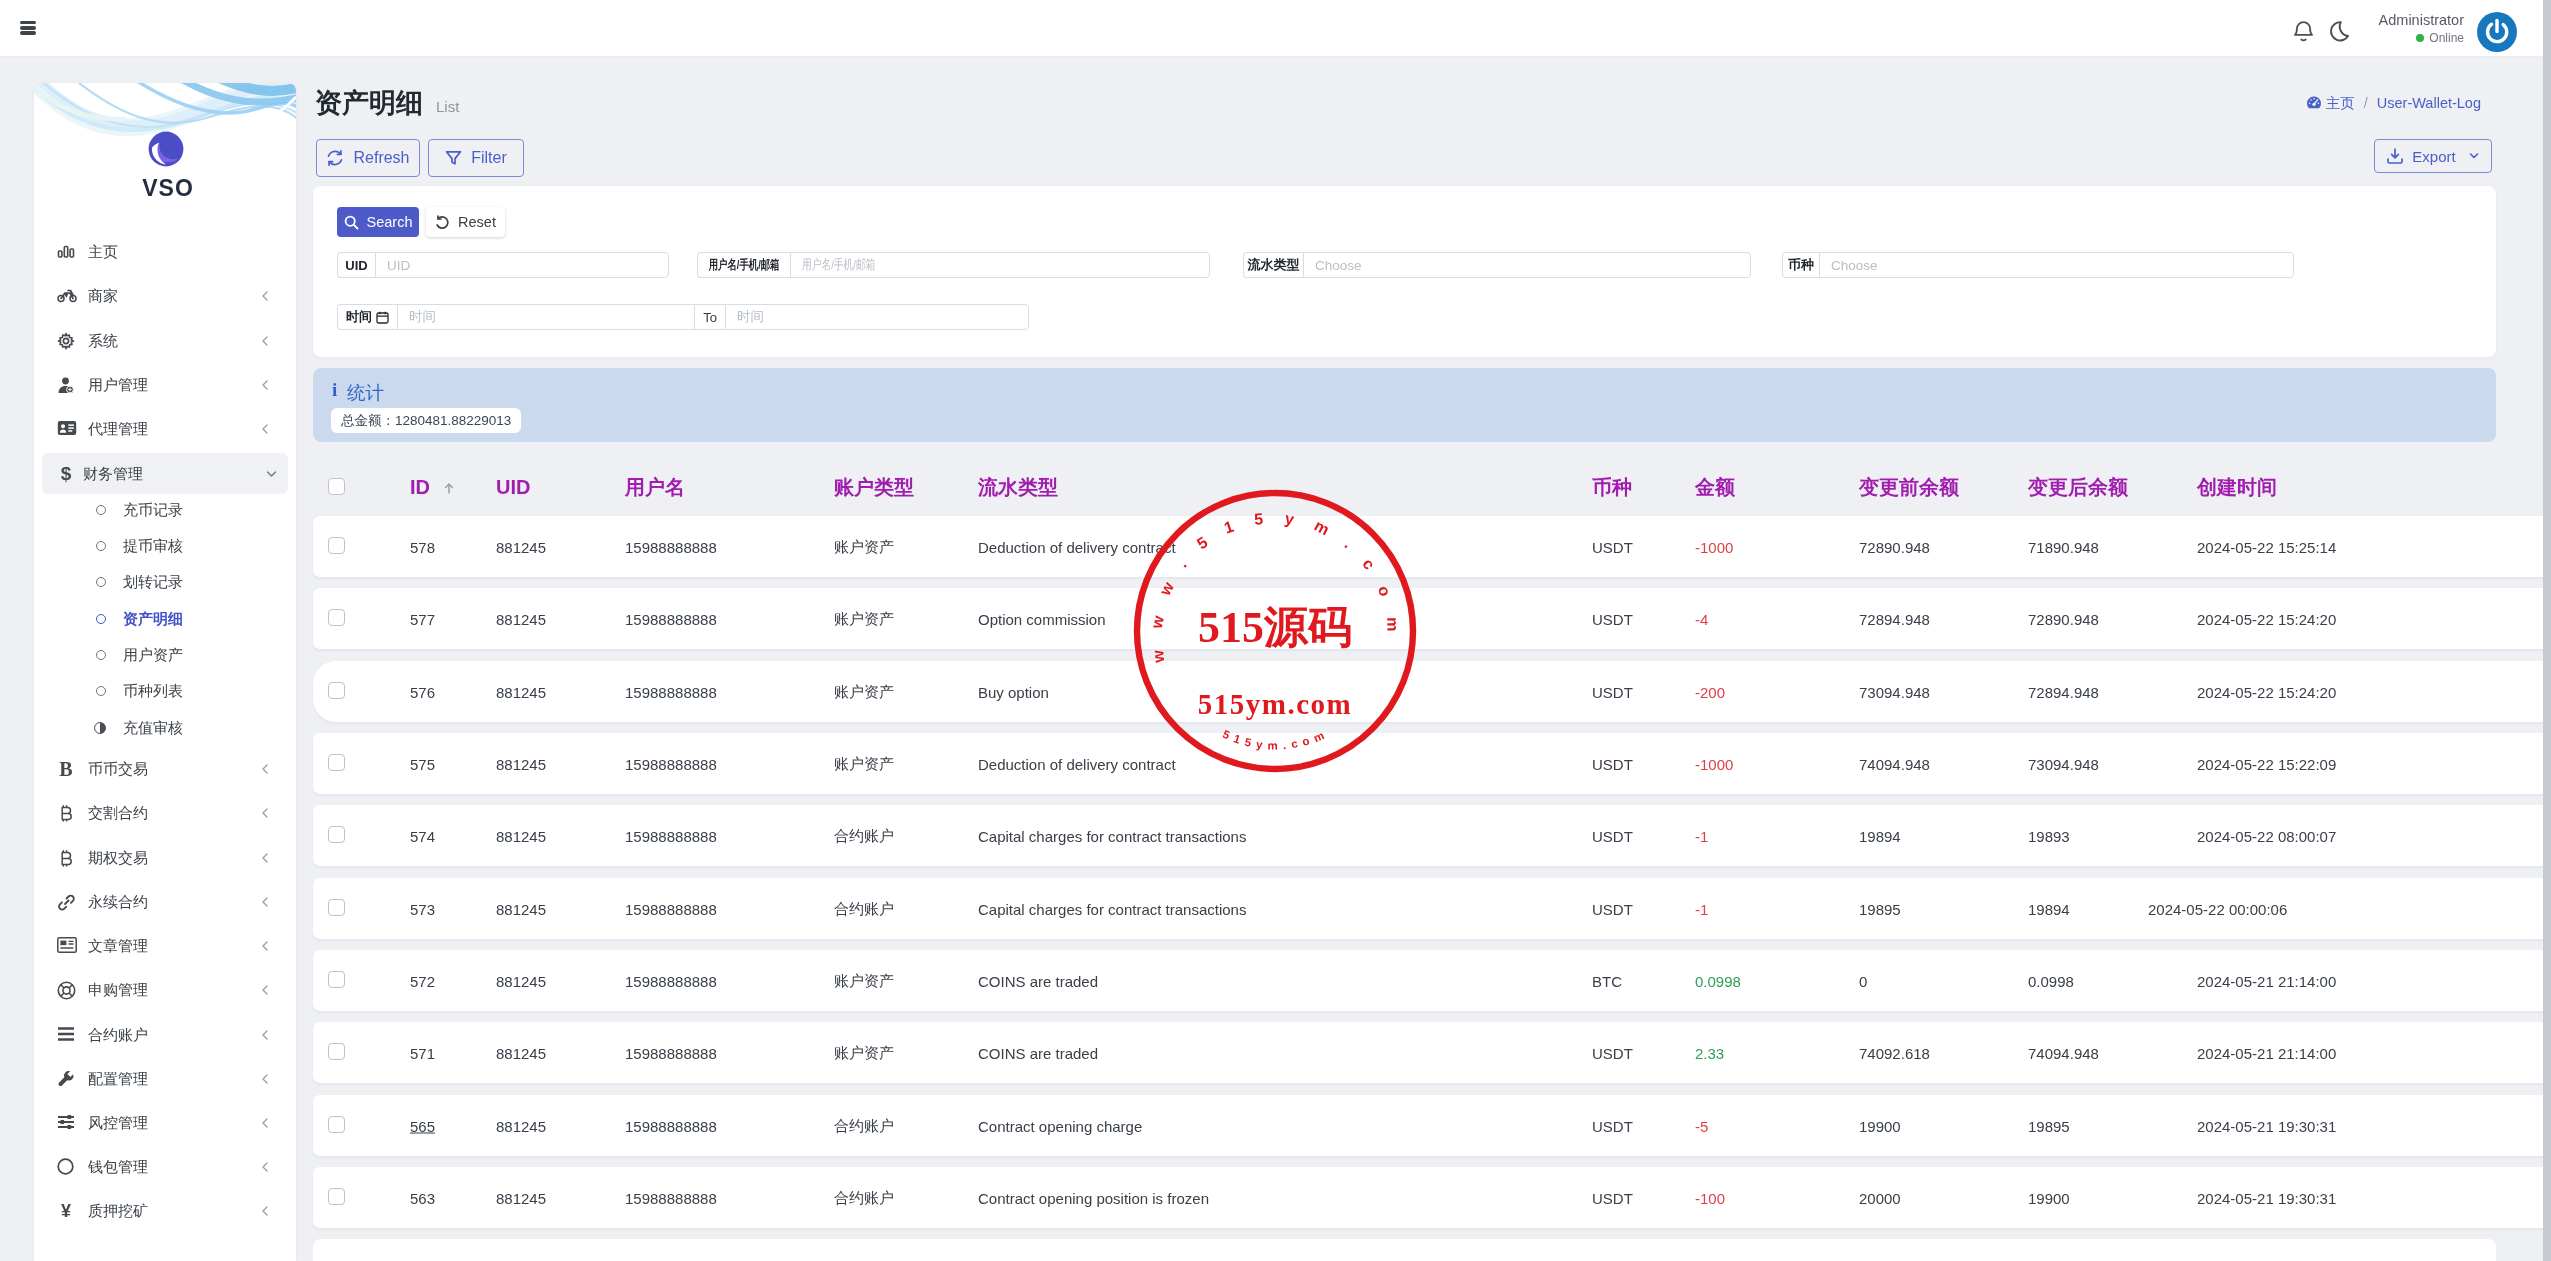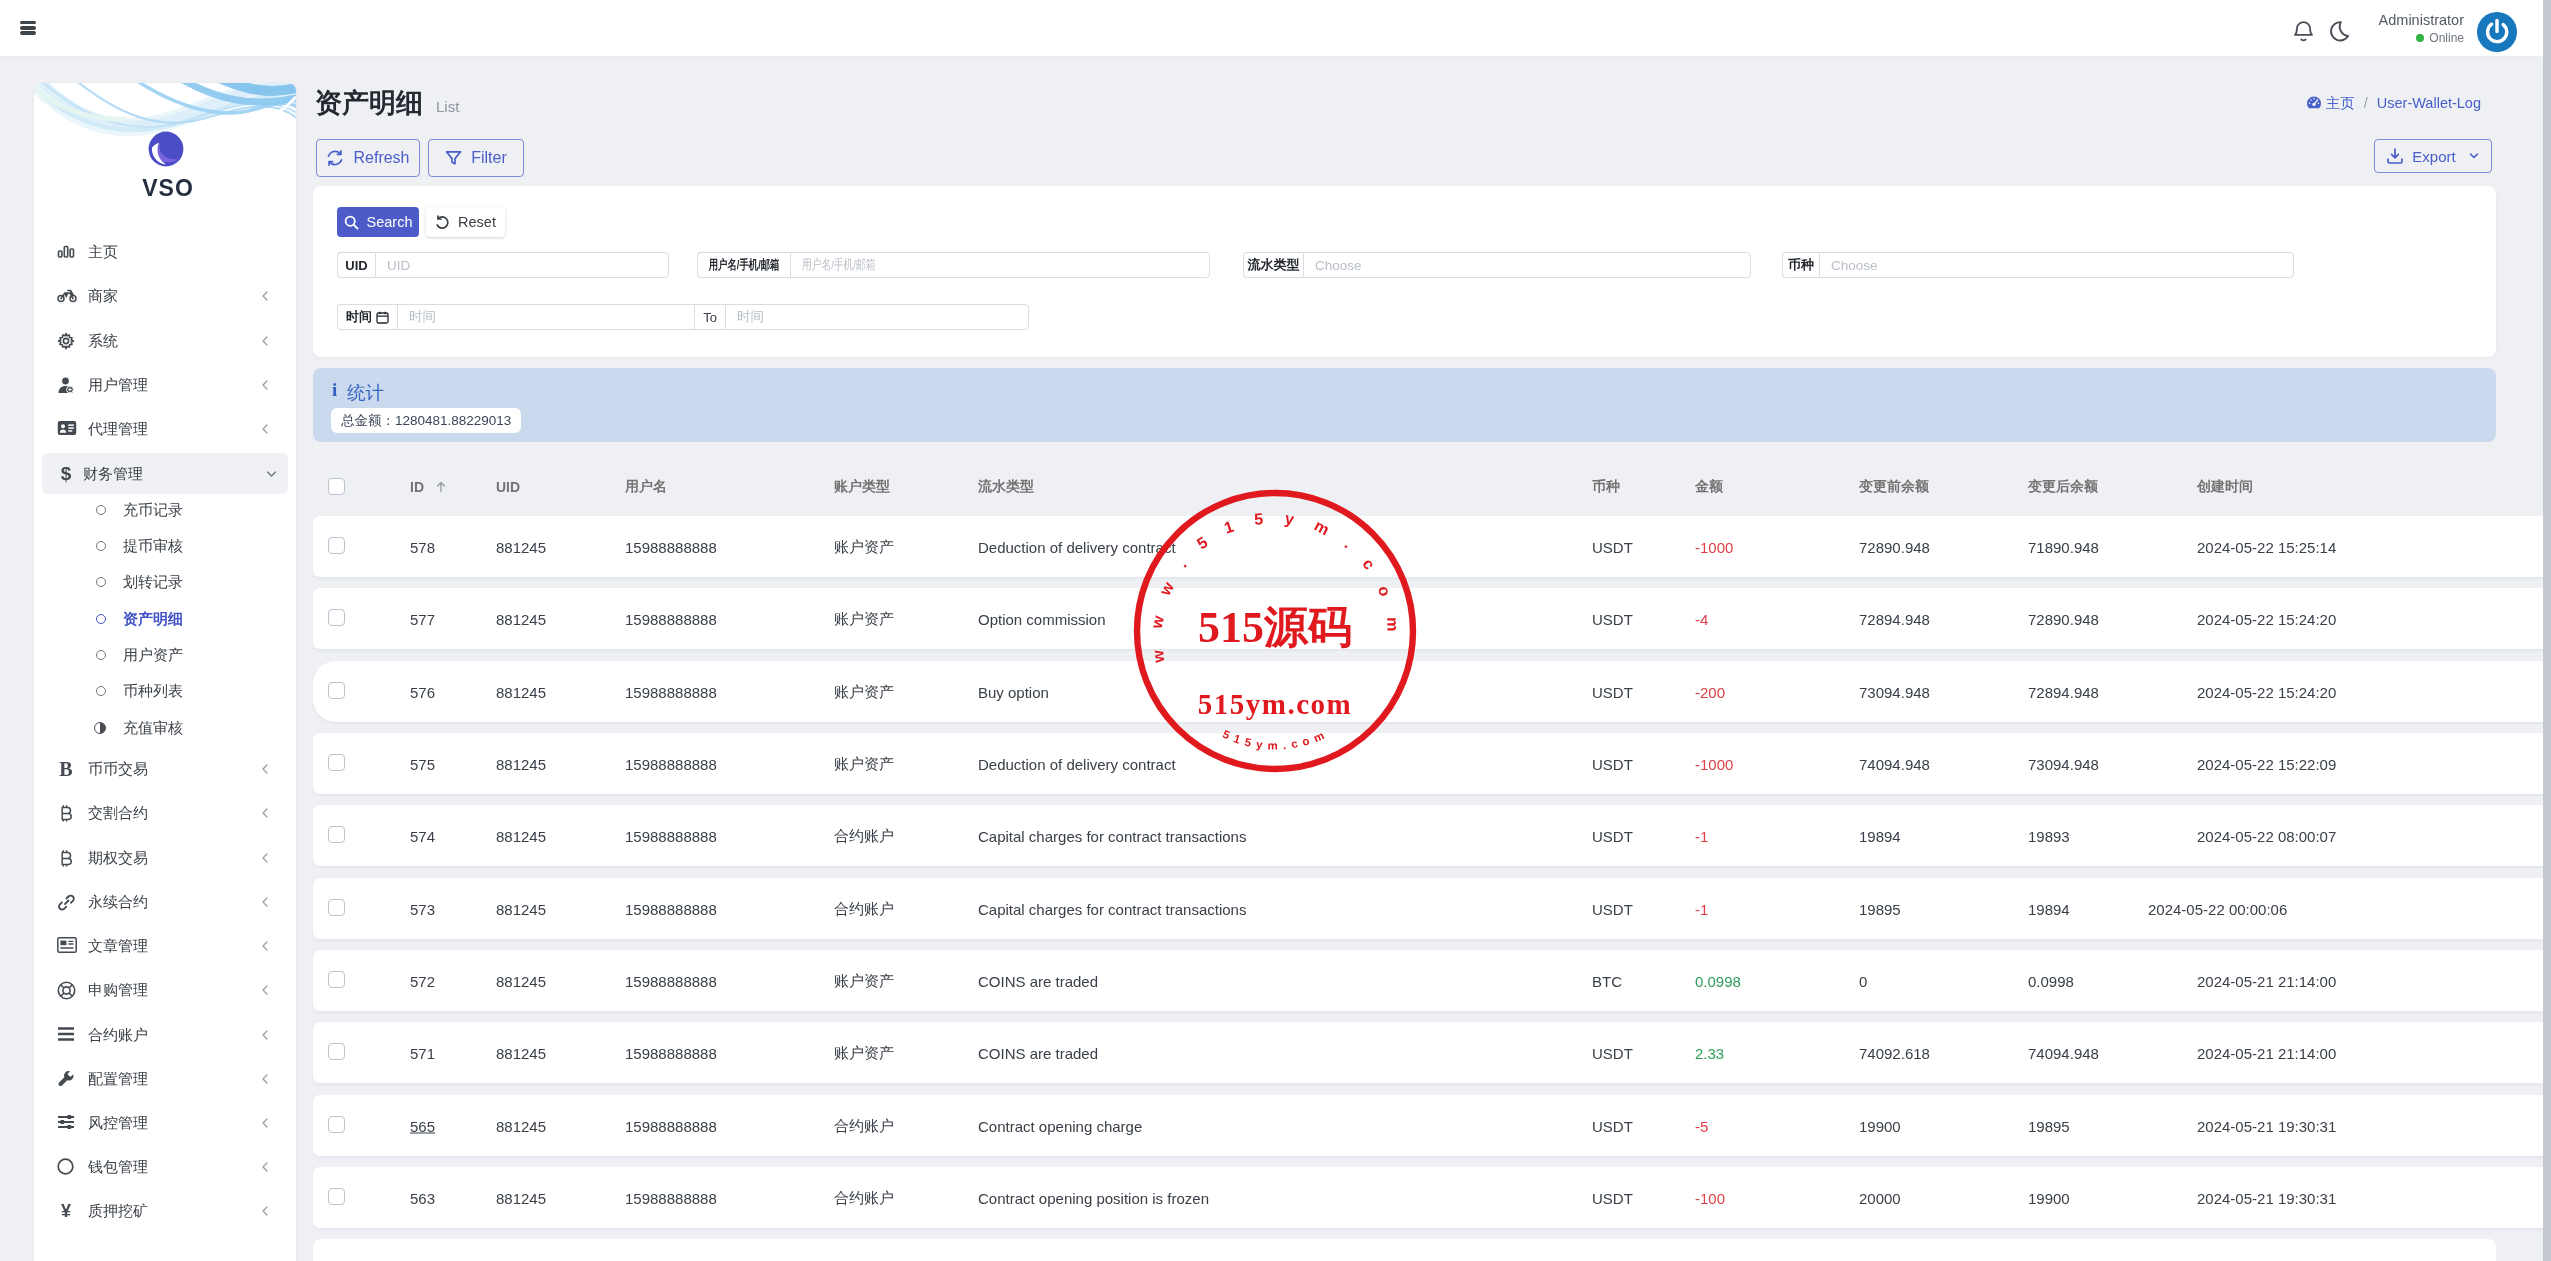--- a/index.html
+++ b/index.html
@@ -21,21 +21,21 @@
 
 .btn-o{position:absolute;border:1px solid #8089d6;border-radius:4px;color:#4a5ec9;font-size:16px;background:transparent;display:flex;align-items:center;justify-content:center;gap:9px;}
 
 #fcard{position:absolute;left:313px;top:186px;width:2183px;height:171px;background:#fff;border-radius:8px;box-shadow:0 1px 4px rgba(35,46,60,.04);}
 .ig{position:absolute;display:flex;height:26px;}
 .ig .lb{border:1px solid #d9dde3;border-right:none;border-radius:4px 0 0 4px;background:#fff;font-size:13px;font-weight:bold;color:#22272e;display:flex;align-items:center;justify-content:center;white-space:nowrap;}
 .ig .in{border:1px solid #d9dde3;border-radius:0 4px 4px 0;background:#fff;font-size:13.5px;color:#b9bfc7;display:flex;align-items:center;padding-left:11px;}
 
 #stats{position:absolute;left:313px;top:368px;width:2183px;height:74px;background:#cbd9ee;border-radius:8px;}
 
-.th{position:absolute;font-size:14px;font-weight:bold;color:#737373;white-space:nowrap;}
+.th{position:absolute;font-size:20px;font-weight:bold;color:#a21caf;white-space:nowrap;}
 .trow{position:absolute;left:313px;width:2451px;height:61px;background:#fff;border-radius:7px;box-shadow:0 2px 3px rgba(40,50,70,.05);}
 .trow span{position:absolute;top:50%;transform:translateY(-50%);font-size:15px;color:#3a4049;white-space:nowrap;}
 .cbx{position:absolute;left:15px;width:17px;height:17px;border:1.6px solid #bcc3cd;border-radius:4px;background:#fff;}
 .red{color:#df3e45 !important;}
 .green{color:#2f9e5a !important;}
 </style></head><body>
 
 <div id="nav">
  <div class="hbar" style="top:21px"></div>
  <div class="hbar" style="top:26.2px"></div>

